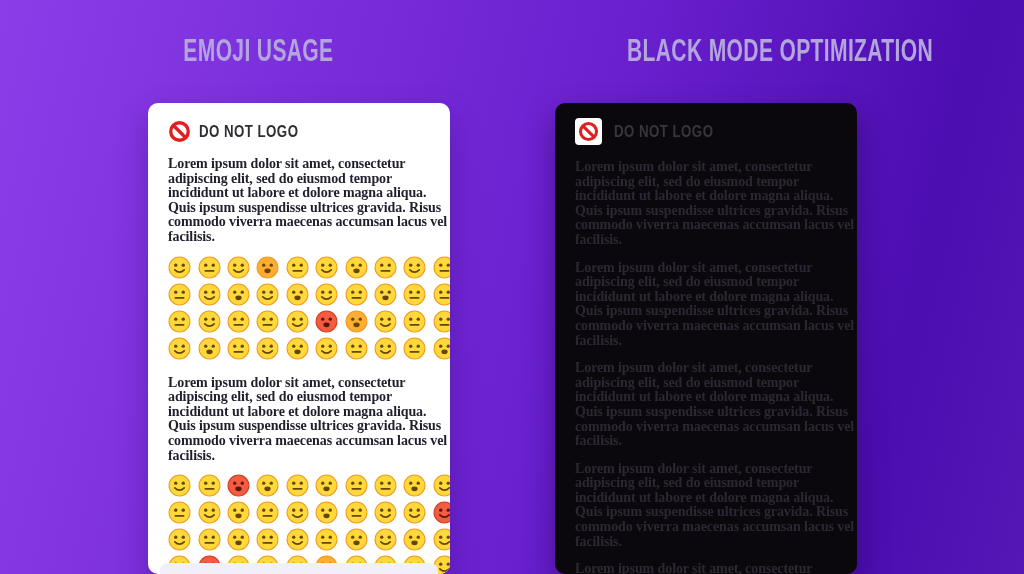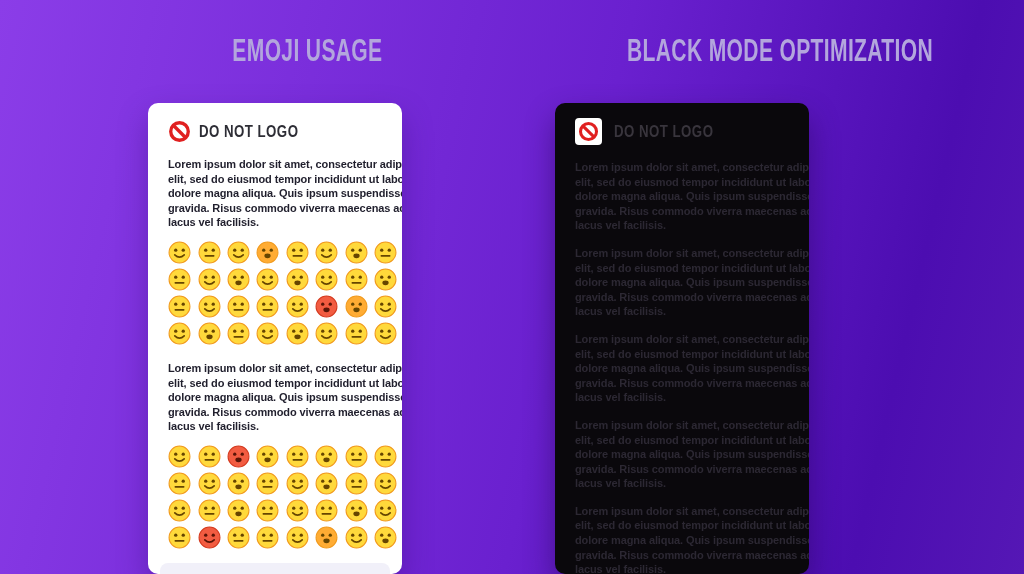--- a/index.html
+++ b/index.html
@@ -18,51 +18,51 @@
     --strip:#f1f0f9;
   }
   *{box-sizing:border-box;}
   html,body{margin:0;padding:0;}
   body{
     width:1024px;height:574px;overflow:hidden;position:relative;
     font-family:"Liberation Sans",sans-serif;
     background:linear-gradient(103deg,var(--bg-from) 0%,var(--bg-mid) 55%,var(--bg-to) 85%,var(--bg-corner) 100%);
   }
   .col-heading{
-    position:absolute;top:34px;width:318px;text-align:center;
+    position:absolute;top:34px;width:318px;text-align:left;
     color:var(--heading-color);font-weight:bold;font-size:31px;line-height:34px;
     white-space:nowrap;
   }
   .col-heading .cond{display:inline-block;transform:scaleX(0.68);transform-origin:center;letter-spacing:0.5px;}
   .col-heading.left{left:148px;}
   .col-heading.right{left:555px;text-decoration:underline;}
 
   .card{
-    position:absolute;top:103px;width:254px;height:471px;
+    position:absolute;top:103px;width:302px;height:471px;
     border-radius:10px;overflow:hidden;
   }
   .card.left-card{left:148px;background:var(--card-light);box-shadow:0 14px 30px rgba(50,10,110,0.35);}
   .card.right-card{left:555px;background:var(--card-dark);box-shadow:0 14px 30px rgba(30,5,70,0.45);}
 
   .card-pad{padding:15px 20px 0 20px;}
 
   .card-header{display:flex;align-items:center;gap:8px;height:27px;}
   .no-icon{width:23px;height:23px;display:flex;align-items:center;justify-content:center;flex:0 0 auto;}
   .icon-tile{width:27px;height:27px;background:#ffffff;border-radius:4px;display:flex;align-items:center;justify-content:center;flex:0 0 auto;}
   .header-label{
     font-size:17px;font-weight:bold;color:var(--title-dark);
     transform:scaleX(0.78);transform-origin:left center;
     letter-spacing:0.6px;white-space:nowrap;
   }
   .header-label.dim{color:var(--title-dim);margin-left:4px;}
 
   .body-text{
-    font-size:11px;font-weight:bold;line-height:14.6px;
+    font-size:14px;font-weight:bold;line-height:14.6px;
     color:var(--text-dark);letter-spacing:-0.1px;
-    margin:12px 0 0 0;width:282px;
+    margin:12px 0 0 0;width:282px;font-family:Liberation Serif, serif;
   }
   .body-text.dim{color:var(--text-dim);margin-top:13px;}
   .para-list .body-text:first-child{margin-top:15px;}
 
   .emoji-grid{margin:9px 0 0 -3px;width:294px;}
   .emoji-row{display:flex;height:27px;align-items:center;}
   .emoji-cell{width:29.4px;display:flex;justify-content:center;align-items:center;}
 
   .bottom-strip{
     position:absolute;left:12px;right:12px;top:460px;height:24px;

